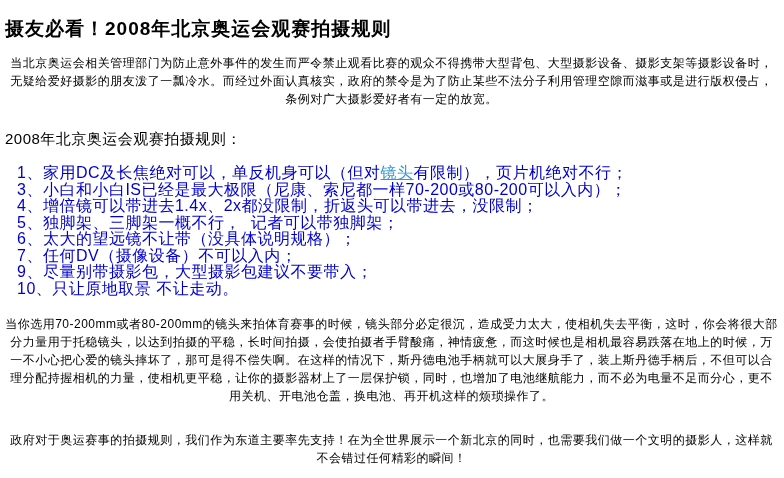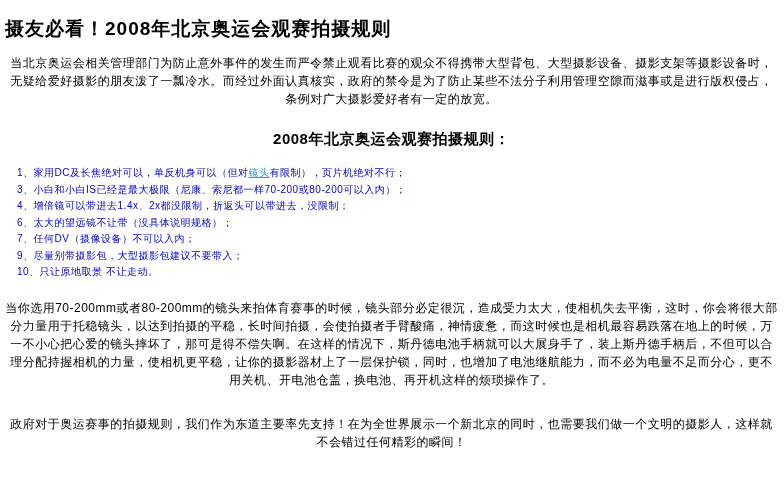--- a/index.html
+++ b/index.html
@@ -25,29 +25,28 @@
     font-size: 12px;
     line-height: 18px;
     margin: 0;
     white-space: pre-wrap;
     letter-spacing: 0.5px;
     text-align: center;
   }
   .intro { margin-bottom: 22px; }
   .section-heading {
     font-size: 15px;
-    font-weight: bold;
+    font-weight: normal;
     letter-spacing: 0.5px;
     margin: 0 0 17px 0;
     line-height: 18px;
-    text-align: center;
   }
   .rules {
     color: #0000CC;
-    font-size: 10px;
+    font-size: 16px;
     line-height: 16.5px;
     margin: 0 8px 18px 0;
   }
   .rule-item {
     text-indent: 12px;
     white-space: pre-wrap;
     letter-spacing: 0.5px;
   }
   .lens-link {
     color: #3399CC;
@@ -65,20 +64,21 @@
   <h1 class="article-title">摄友必看！2008年北京奥运会观赛拍摄规则</h1>
 
   <p class="body-text intro">当北京奥运会相关管理部门为防止意外事件的发生而严令禁止观看比赛的观众不得携带大型背包、大型摄影设备、摄影支架等摄影设备时，无疑给爱好摄影的朋友泼了一瓢冷水。而经过外面认真核实，政府的禁令是为了防止某些不法分子利用管理空隙而滋事或是进行版权侵占，条例对广大摄影爱好者有一定的放宽。</p>
 
   <h2 class="section-heading">2008年北京奥运会观赛拍摄规则：</h2>
 
   <div class="rules">
     <div class="rule-item"><span>1、家用DC及长焦绝对可以，单反机身可以（但对</span><a class="lens-link">镜头</a><span>有限制），页片机绝对不行；</span></div>
     <div class="rule-item">3、小白和小白IS已经是最大极限（尼康、索尼都一样70-200或80-200可以入内）；</div>
     <div class="rule-item">4、增倍镜可以带进去1.4x、2x都没限制，折返头可以带进去，没限制；</div>
+    <div class="rule-item">5、独脚架、三脚架一概不行，  记者可以带独脚架；</div>
     <div class="rule-item">6、太大的望远镜不让带（没具体说明规格）；</div>
     <div class="rule-item">7、任何DV（摄像设备）不可以入内；</div>
     <div class="rule-item">9、尽量别带摄影包，大型摄影包建议不要带入；</div>
     <div class="rule-item">10、只让原地取景 不让走动。</div>
   </div>
 
   <p class="body-text advice">当你选用70-200mm或者80-200mm的镜头来拍体育赛事的时候，镜头部分必定很沉，造成受力太大，使相机失去平衡，这时，你会将很大部分力量用于托稳镜头，以达到拍摄的平稳，长时间拍摄，会使拍摄者手臂酸痛，神情疲惫，而这时候也是相机最容易跌落在地上的时候，万一不小心把心爱的镜头摔坏了，那可是得不偿失啊。在这样的情况下，斯丹德电池手柄就可以大展身手了，装上斯丹德手柄后，不但可以合理分配持握相机的力量，使相机更平稳，让你的摄影器材上了一层保护锁，同时，也增加了电池继航能力，而不必为电量不足而分心，更不用关机、开电池仓盖，换电池、再开机这样的烦琐操作了。</p>
 
   <p class="body-text closing">政府对于奥运赛事的拍摄规则，我们作为东道主要率先支持！在为全世界展示一个新北京的同时，也需要我们做一个文明的摄影人，这样就不会错过任何精彩的瞬间！</p>
 

